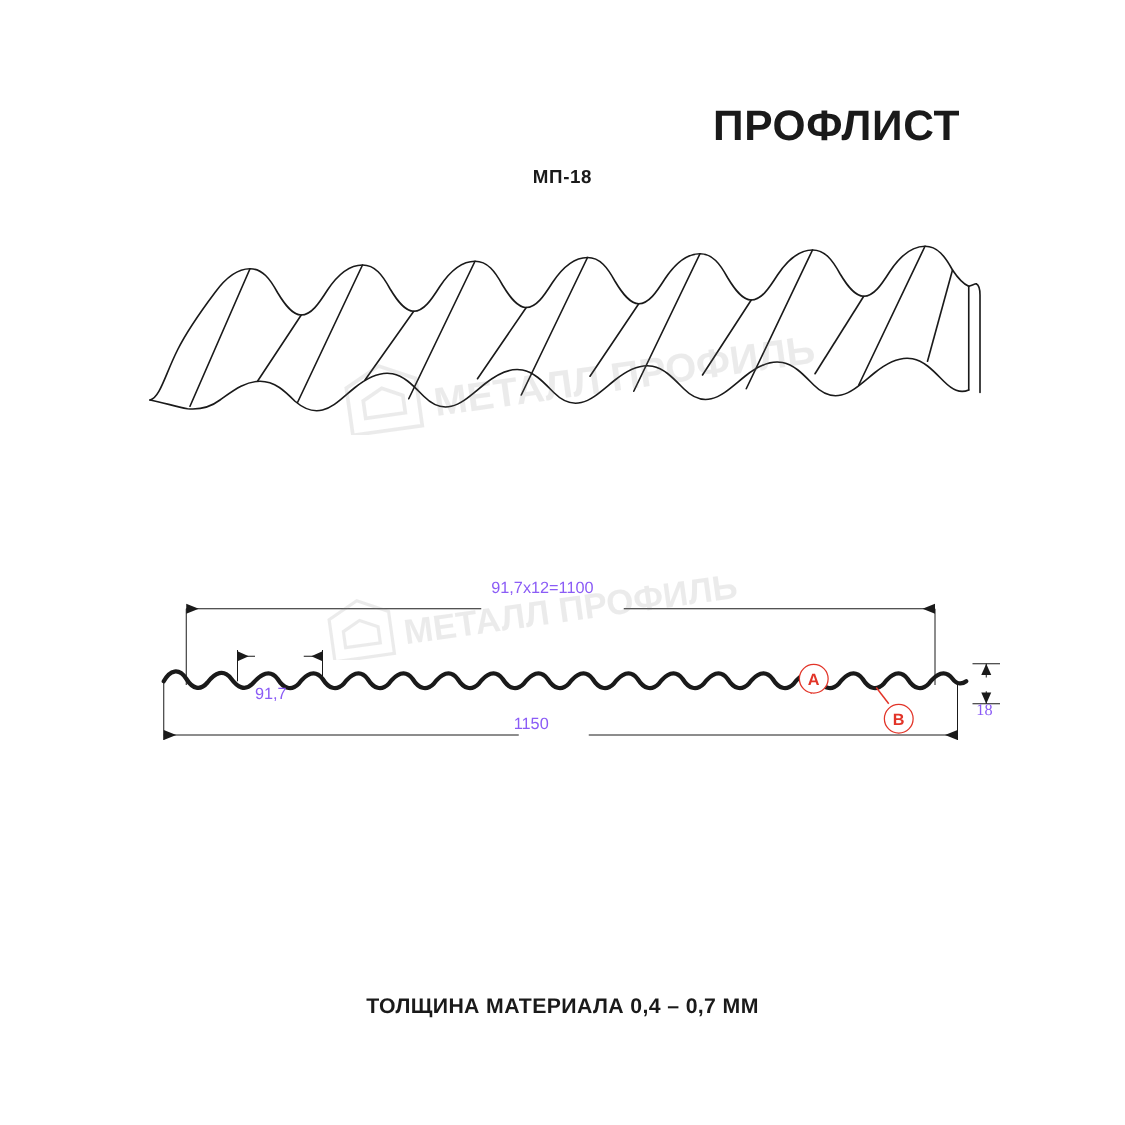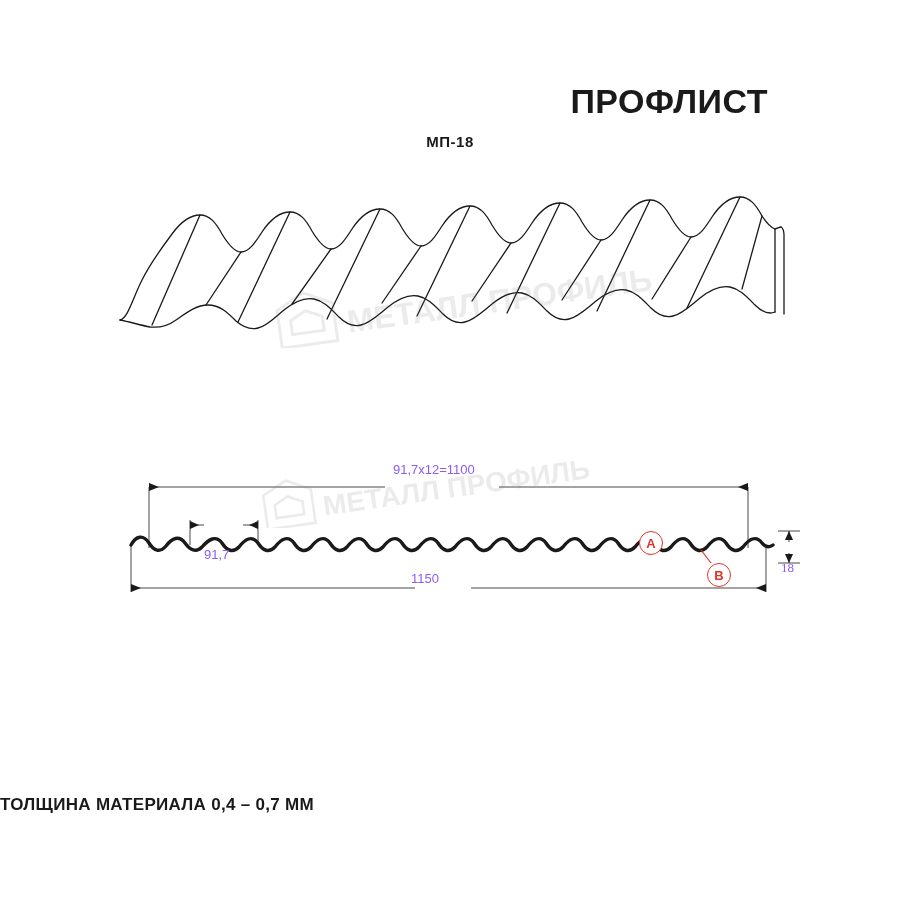--- a/index.html
+++ b/index.html
@@ -41,20 +41,21 @@
     font-size: 15px;
     font-weight: bold;
     letter-spacing: 0.5px;
     color: #1a1a1a;
   }
   .footnote {
     position: absolute;
     top: 795px;
     left: 0;
     width: 900px;
+    text-align: center;
     font-size: 17px;
     font-weight: bold;
     letter-spacing: 0.3px;
     color: #1a1a1a;
   }
   .dim-label {
     position: absolute;
     font-size: 13px;
     color: #8b5cf6;
     white-space: nowrap;

